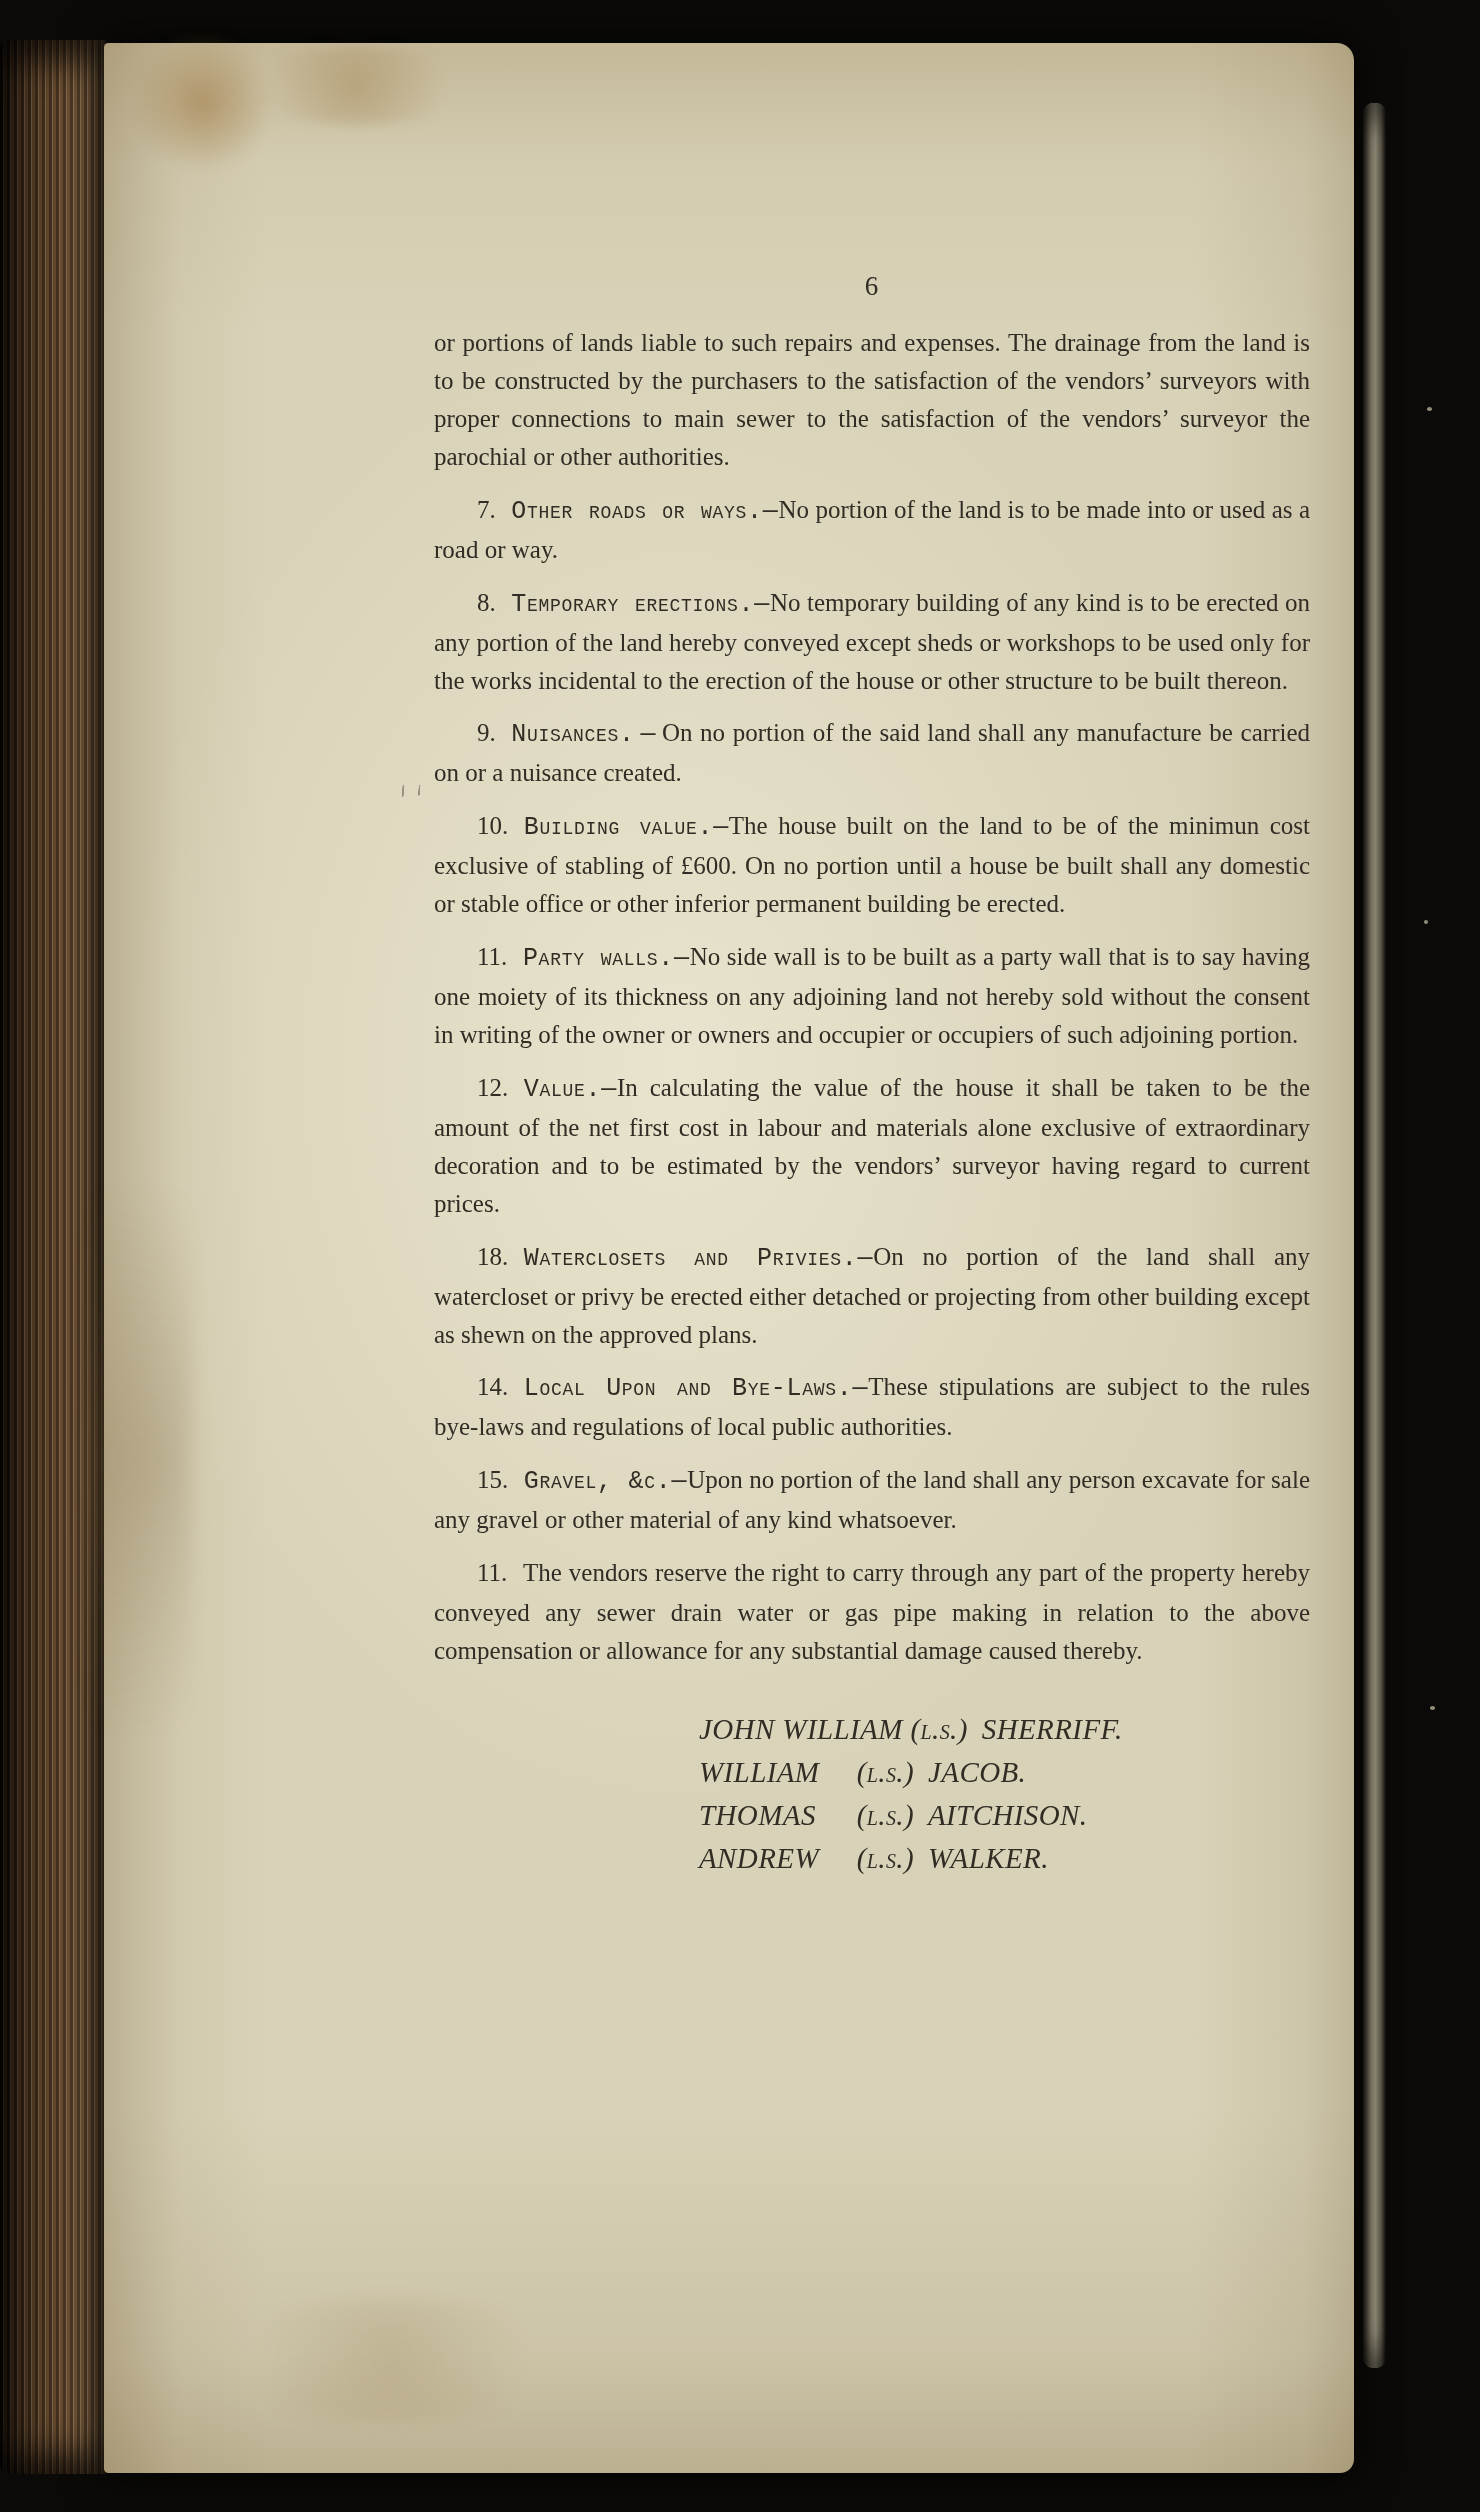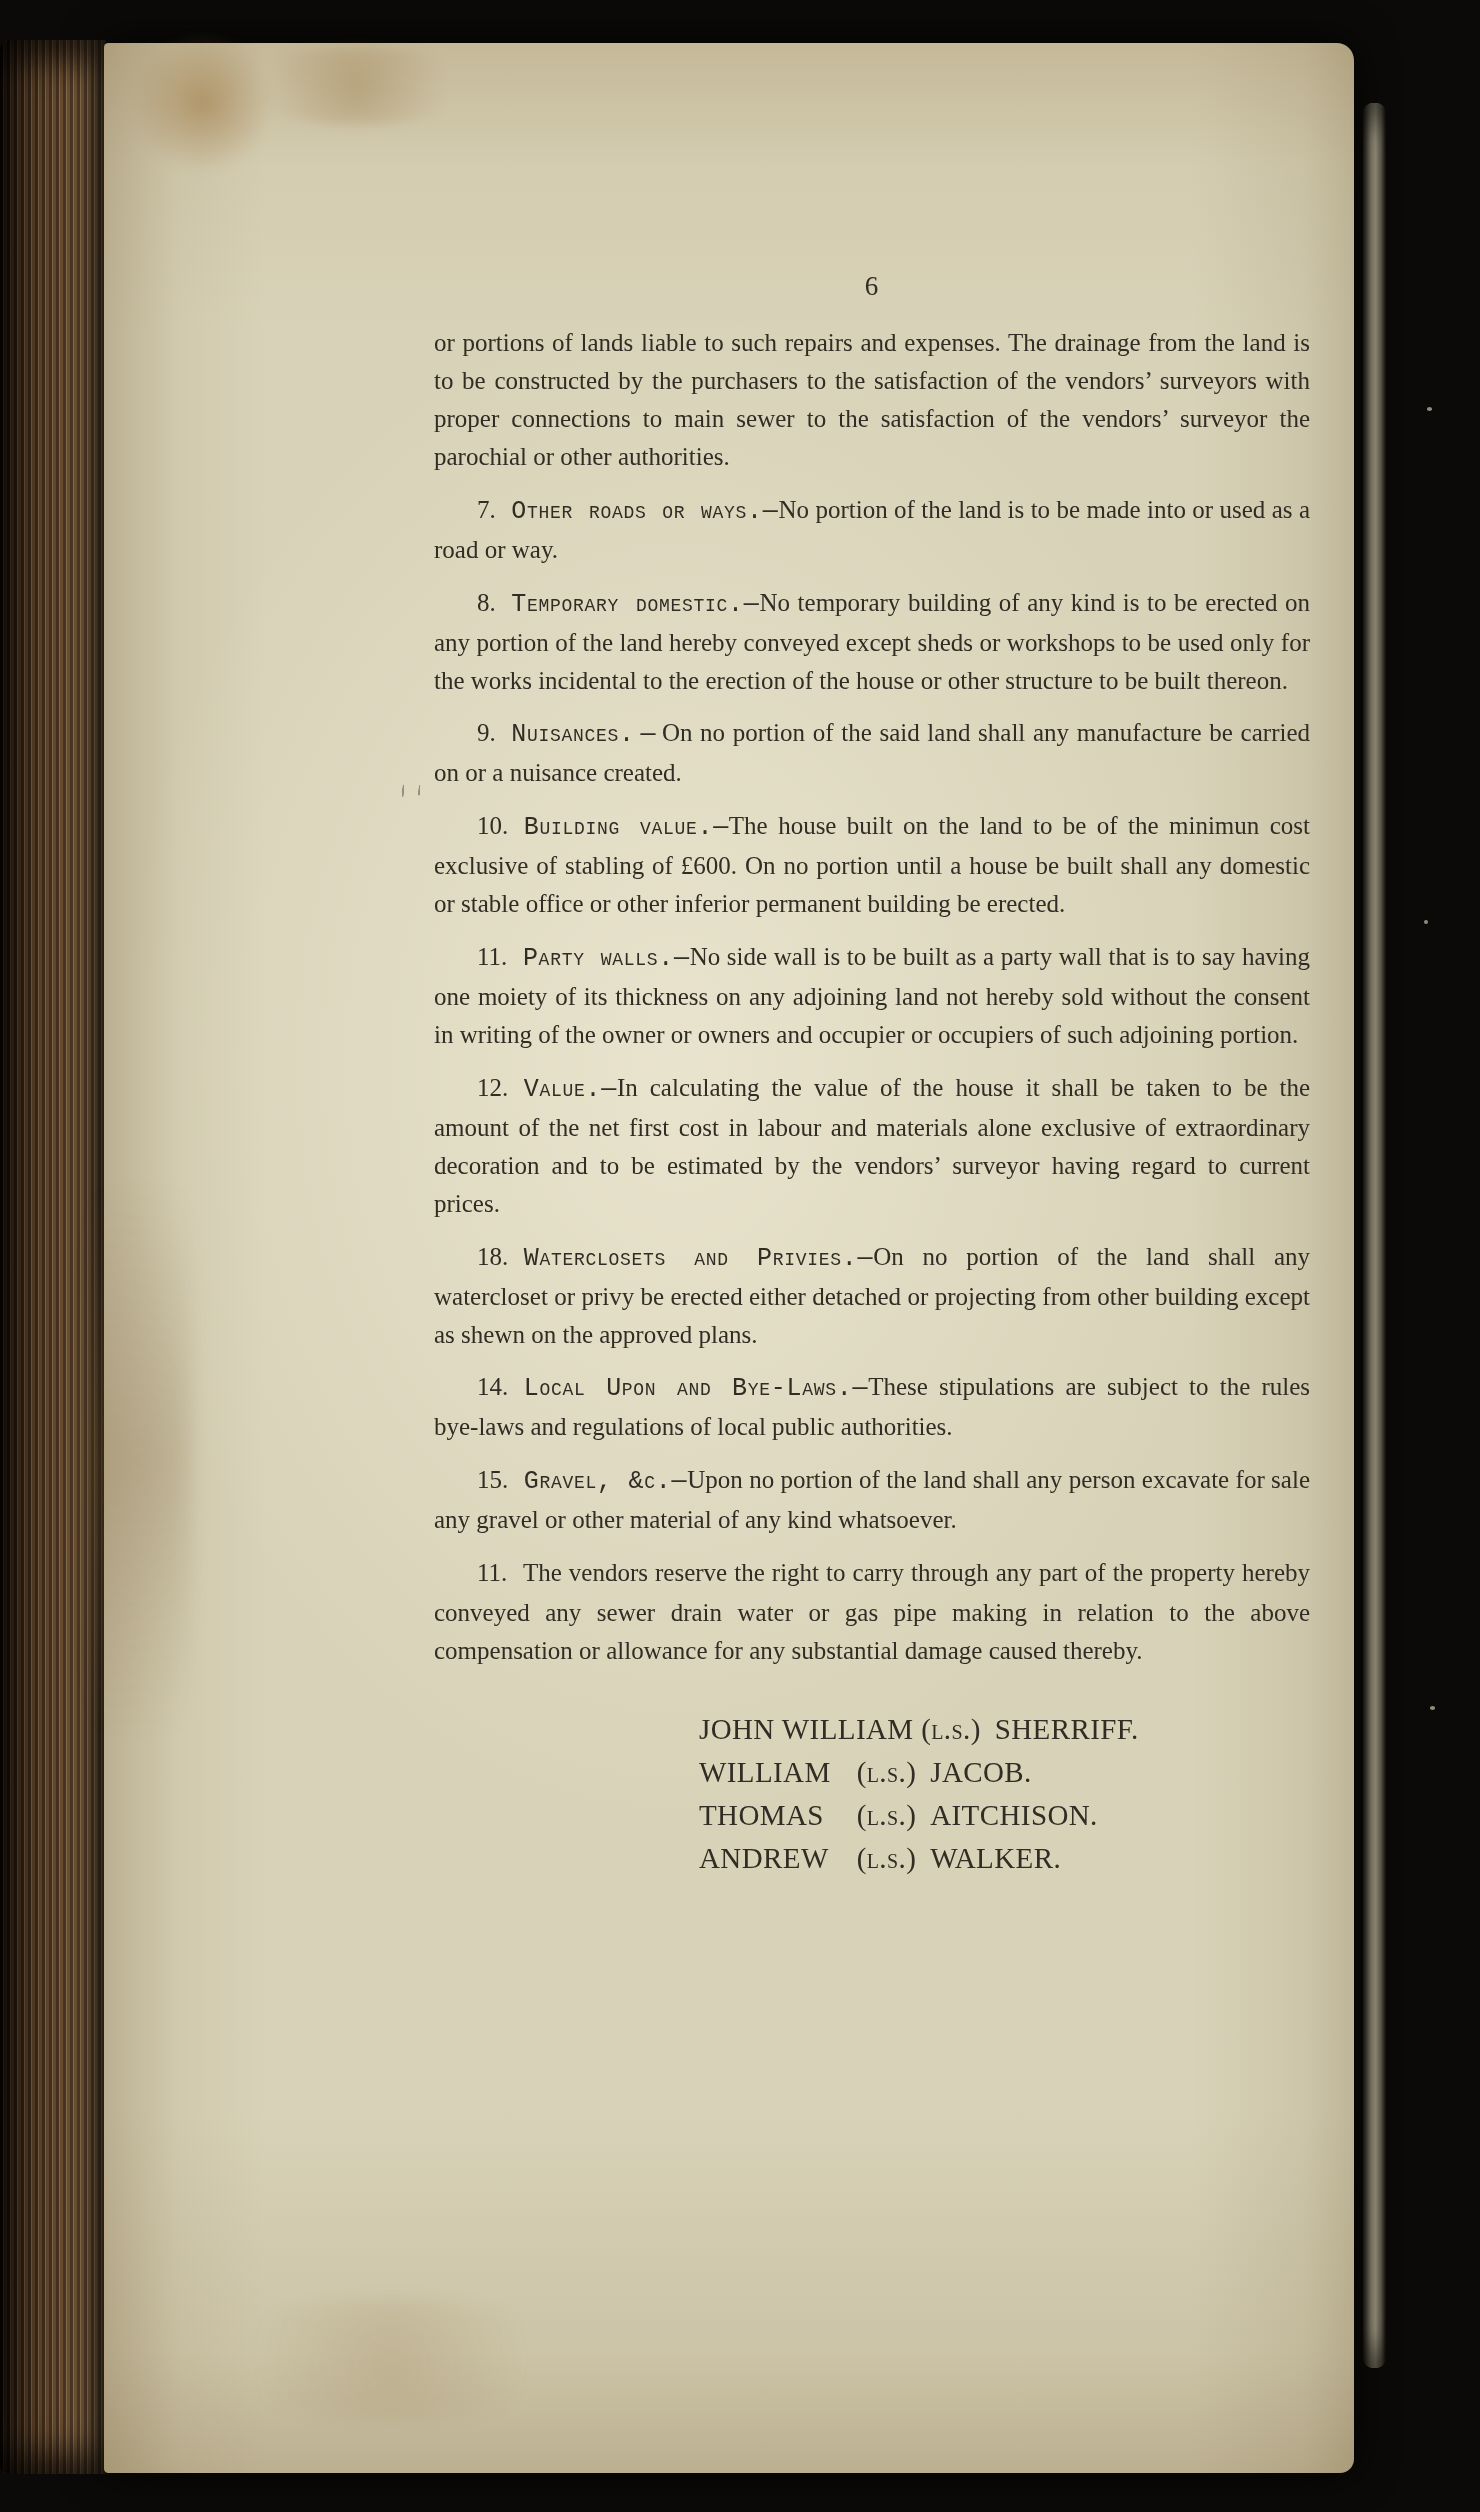--- a/index.html
+++ b/index.html
@@ -63,21 +63,21 @@
   .text-block{
     position:absolute;left:330px;top:224px;width:876px;
     color:#312c24;font-size:25px;line-height:38px;text-align:justify;
   }
   .folio{text-align:center;font-size:27px;letter-spacing:0.9px;margin:0 0 19px 0;text-indent:0;}
   .para{margin:0 0 14.8px 0;text-indent:43px;}
   .para.cont{text-indent:0;}
   .num{margin-right:15.6px;}
   .sc{font-variant:small-caps;letter-spacing:0.7px;font-family:Liberation Mono, monospace;}
   .signatures{margin-top:38px;padding-left:265px;font-size:29px;line-height:43px;letter-spacing:0.4px;text-align:left;white-space:nowrap;}
-  .sig-line{text-indent:0;}
+  .sig-line{text-indent:0;font-style:italic;}
   .sig-first{display:inline-block;min-width:150px;}
   .sig-seal{font-variant:small-caps;margin-right:14px;}
 </style>
 </head>
 <body>
 
 <div class="spine"></div>
 
 <div class="page">
   <div class="stain s1"></div>
@@ -86,21 +86,21 @@
   <div class="stain s4"></div>
   <div class="pen-mark"></div>
 
   <div class="text-block">
     <div class="folio">6</div>
 
     <p class="para cont"><span>or portions of lands liable to such repairs and expenses. The drainage from the land is to be constructed by the purchasers to the satisfaction of the vendors’ surveyors with proper connections to main sewer to the satisfaction of the vendors’ surveyor the parochial or other authorities.</span></p>
 
     <p class="para"><span class="num">7.</span><span class="sc">Other roads or ways.—</span><span>No portion of the land is to be made into or used as a road or way.</span></p>
 
-    <p class="para"><span class="num">8.</span><span class="sc">Temporary domestic.—</span><span>No temporary building of any kind is to be erected on any portion of the land hereby conveyed except sheds or workshops to be used only for the works incidental to the erection of the house or other structure to be built thereon.</span></p>
+    <p class="para"><span class="num">8.</span><span class="sc">Temporary erections.—</span><span>No temporary building of any kind is to be erected on any portion of the land hereby conveyed except sheds or workshops to be used only for the works incidental to the erection of the house or other structure to be built thereon.</span></p>
 
     <p class="para"><span class="num">9.</span><span class="sc">Nuisances. — </span><span>On no portion of the said land shall any manufacture be carried on or a nuisance created.</span></p>
 
     <p class="para"><span class="num">10.</span><span class="sc">Building value.—</span><span>The house built on the land to be of the minimun cost exclusive of stabling of £600.  On no portion until a house be built shall any domestic or stable office or other inferior permanent building be erected.</span></p>
 
     <p class="para"><span class="num">11.</span><span class="sc">Party walls.—</span><span>No side wall is to be built as a party wall that is to say having one moiety of its thickness on any adjoining land not hereby sold without the consent in writing of the owner or owners and occupier or occupiers of such adjoining portion.</span></p>
 
     <p class="para"><span class="num">12.</span><span class="sc">Value.—</span><span>In calculating the value of the house it shall be taken to be the amount of the net first cost in labour and materials alone exclusive of extraordinary decoration and to be estimated by the vendors’ surveyor having regard to current prices.</span></p>
 
     <p class="para"><span class="num">18.</span><span class="sc">Waterclosets and Privies.—</span><span>On no portion of the land shall any watercloset or privy be erected either detached or projecting from other building except as shewn on the approved plans.</span></p>

